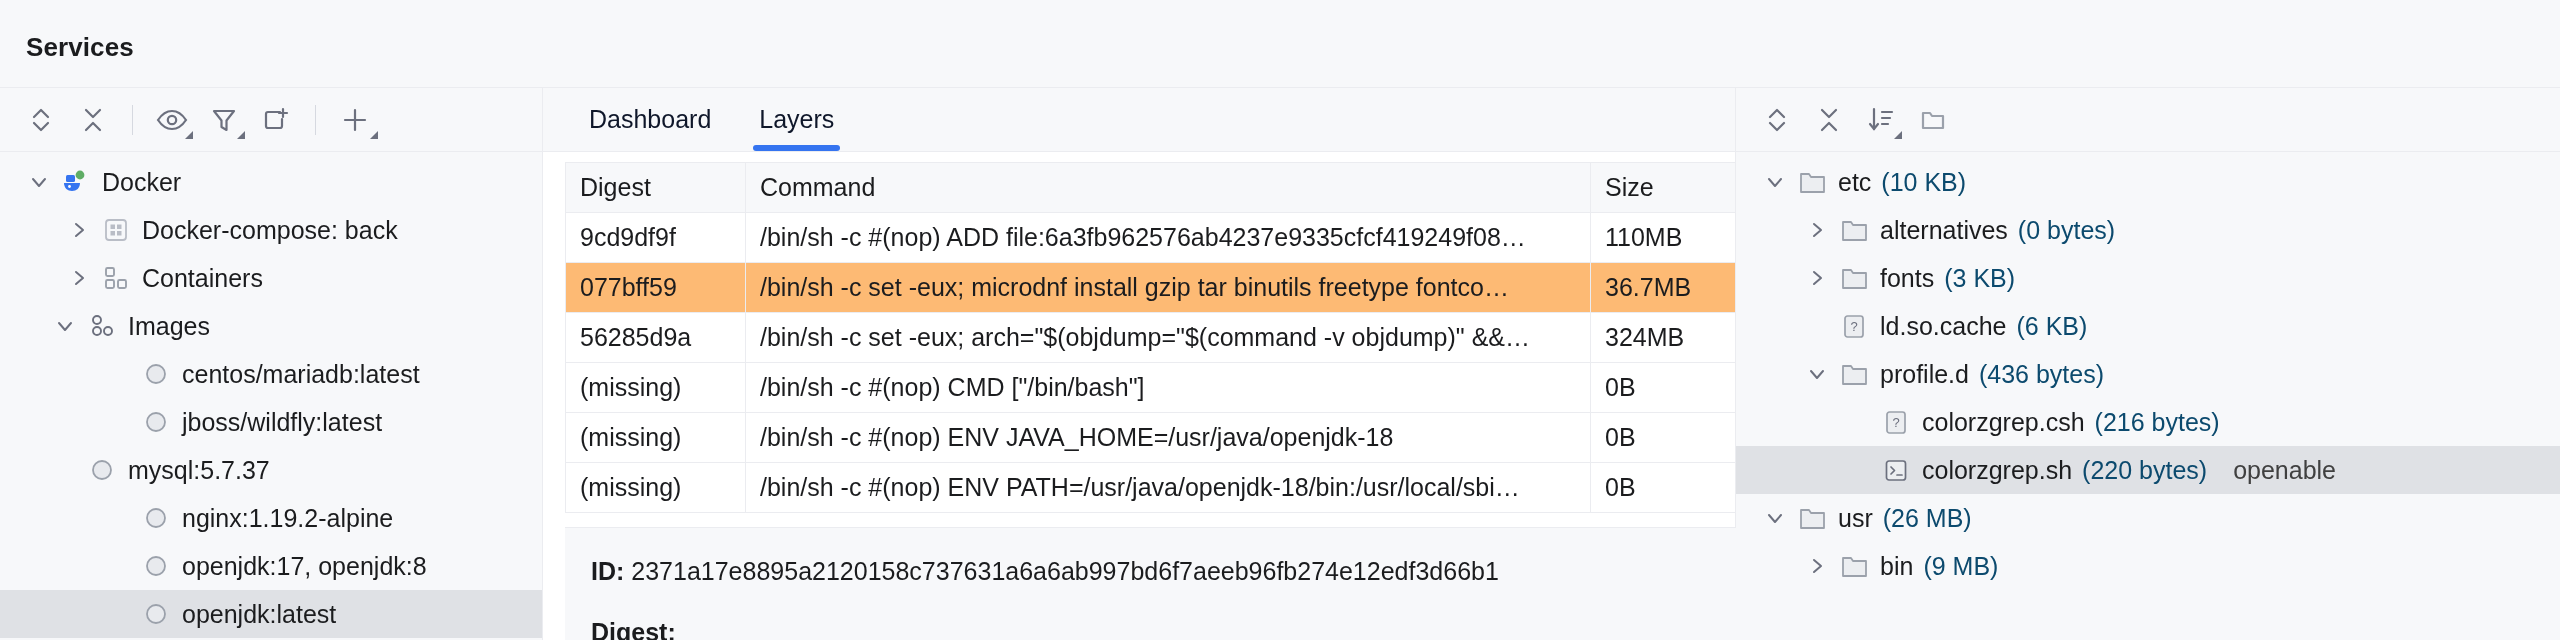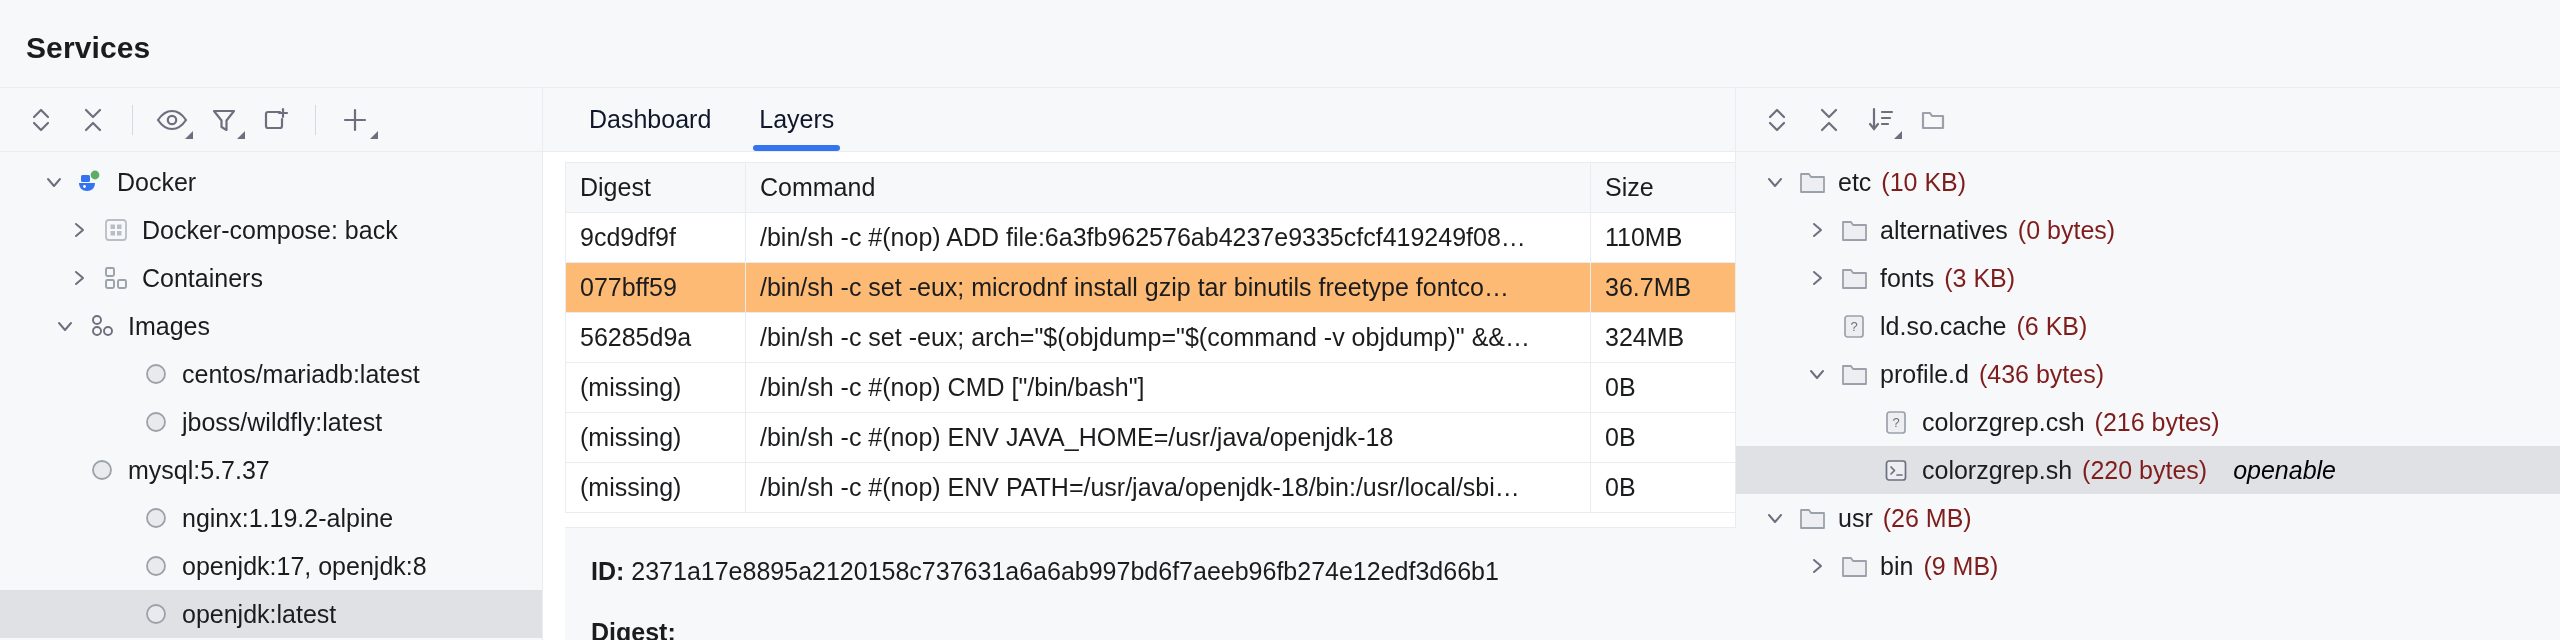--- a/index.html
+++ b/index.html
@@ -13,21 +13,21 @@
   .app { position: relative; width: 2560px; height: 640px; display: flex; flex-direction: column; }
 
   
   .titlebar {
     height: 88px; flex: 0 0 88px;
     display: flex; align-items: center;
     padding-left: 26px;
     background: #f7f8fa;
     border-bottom: 1px solid #ebecf0;
   }
-  .titlebar .title { font-size: 30px; font-weight: 700; letter-spacing: .1px; margin-top: 8px; }
+  .titlebar .title { font-size: 26px; font-weight: 700; letter-spacing: .1px; margin-top: 8px; }
 
   
   .body { flex: 1 1 auto; display: flex; min-height: 0; }
 
   
   .left-pane {
     width: 543px; flex: 0 0 543px;
     display: flex; flex-direction: column;
     border-right: 1px solid #ebecf0;
     background: #f7f8fa;
@@ -121,22 +121,22 @@
     background: #f7f8fa;
     position: relative;
   }
   .ftree { flex: 1 1 auto; overflow: hidden; padding-top: 6px; }
   .frow {
     display: flex; align-items: center;
     height: 48px; font-size: 25px; white-space: nowrap;
     padding-right: 12px;
   }
   .frow.hl { background: #dfe1e5; }
-  .fsize { color: #7f1d1d; padding-left: 10px; }
-  .fopenable { color: #000000; font-style: italic; padding-left: 26px; }
+  .fsize { color: #0c4a6e; padding-left: 10px; }
+  .fopenable { color: #404040; padding-left: 26px; }
   svg { shape-rendering: geometricPrecision; }
 </style>
 </head>
 <body>
 
 <div class="app">
 
   <div class="titlebar">
     <span class="title">Services</span>
   </div>
@@ -187,21 +187,21 @@
           <svg width="30" height="30" viewBox="0 0 30 30" fill="none" stroke="#6c707e" stroke-width="2.2" stroke-linecap="round">
             <path d="M15 5v20M5 15h20"></path>
           </svg>
           <svg style="position:absolute;right:0;bottom:4px" width="10" height="10" viewBox="0 0 10 10">
               <path d="M10 10 L10 2 L2 10 Z" fill="#6c707e"></path>
             </svg>
         </div>
       </div>
 
       <div class="tree" id="sidebar-tree">
-          <div class="trow" style="padding-left: 37px;">
+          <div class="trow" style="padding-left: 22px;">
             <span class="chev">
               <svg width="22" height="22" viewBox="0 0 22 22" fill="none" stroke="#6c707e" stroke-width="2" stroke-linecap="round" stroke-linejoin="round">
                 <path d="M5 8 L11 15 L17 8"></path>
               </svg>
             </span>
             <span class="ticon">
               <svg width="30" height="28" viewBox="0 0 30 28">
                 <rect x="5" y="7" width="9" height="7" rx="1.5" fill="#3574f0"></rect>
                 <path d="M3 15h16c0 5-3.5 8-8 8s-8-3-8-8z" fill="#3574f0"></path>
                 <circle cx="8.5" cy="18.5" r="1.4" fill="#fff"></circle>

